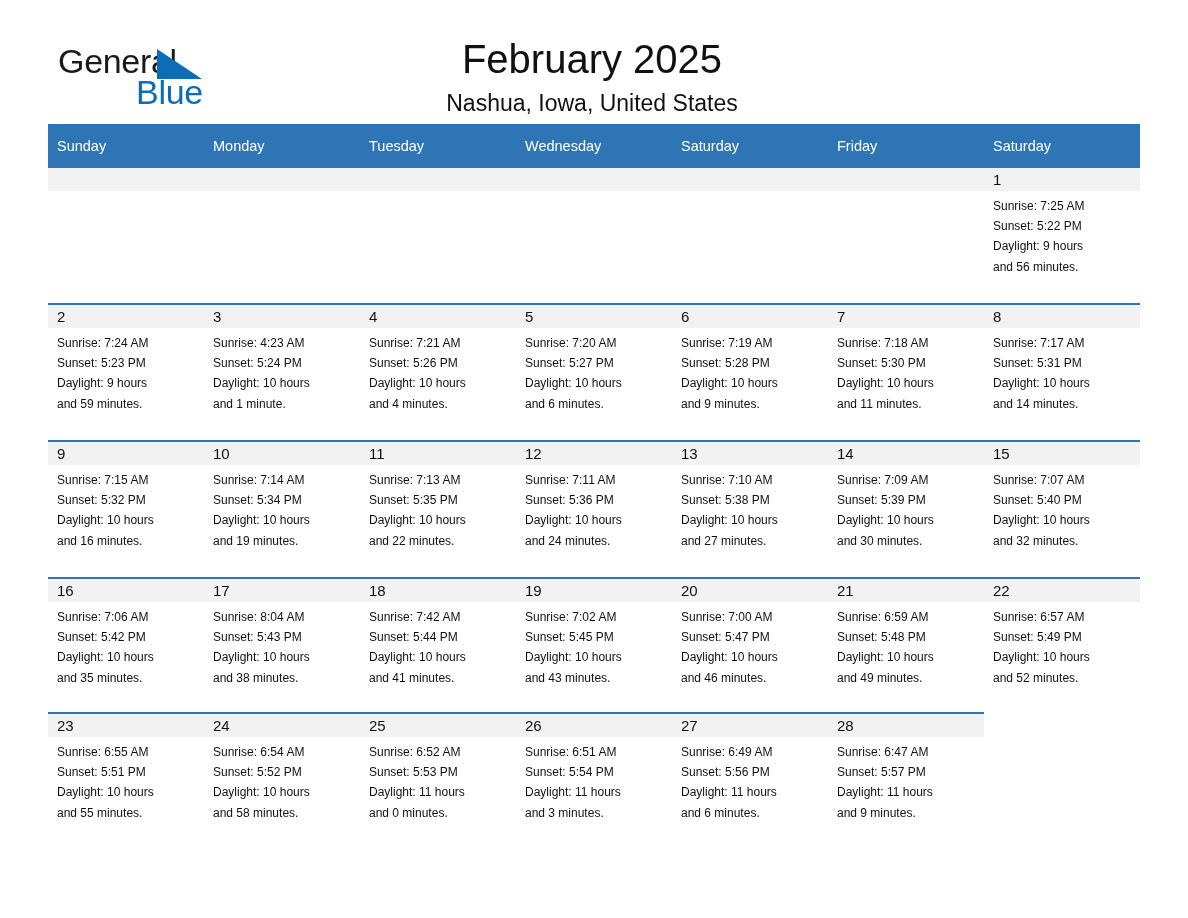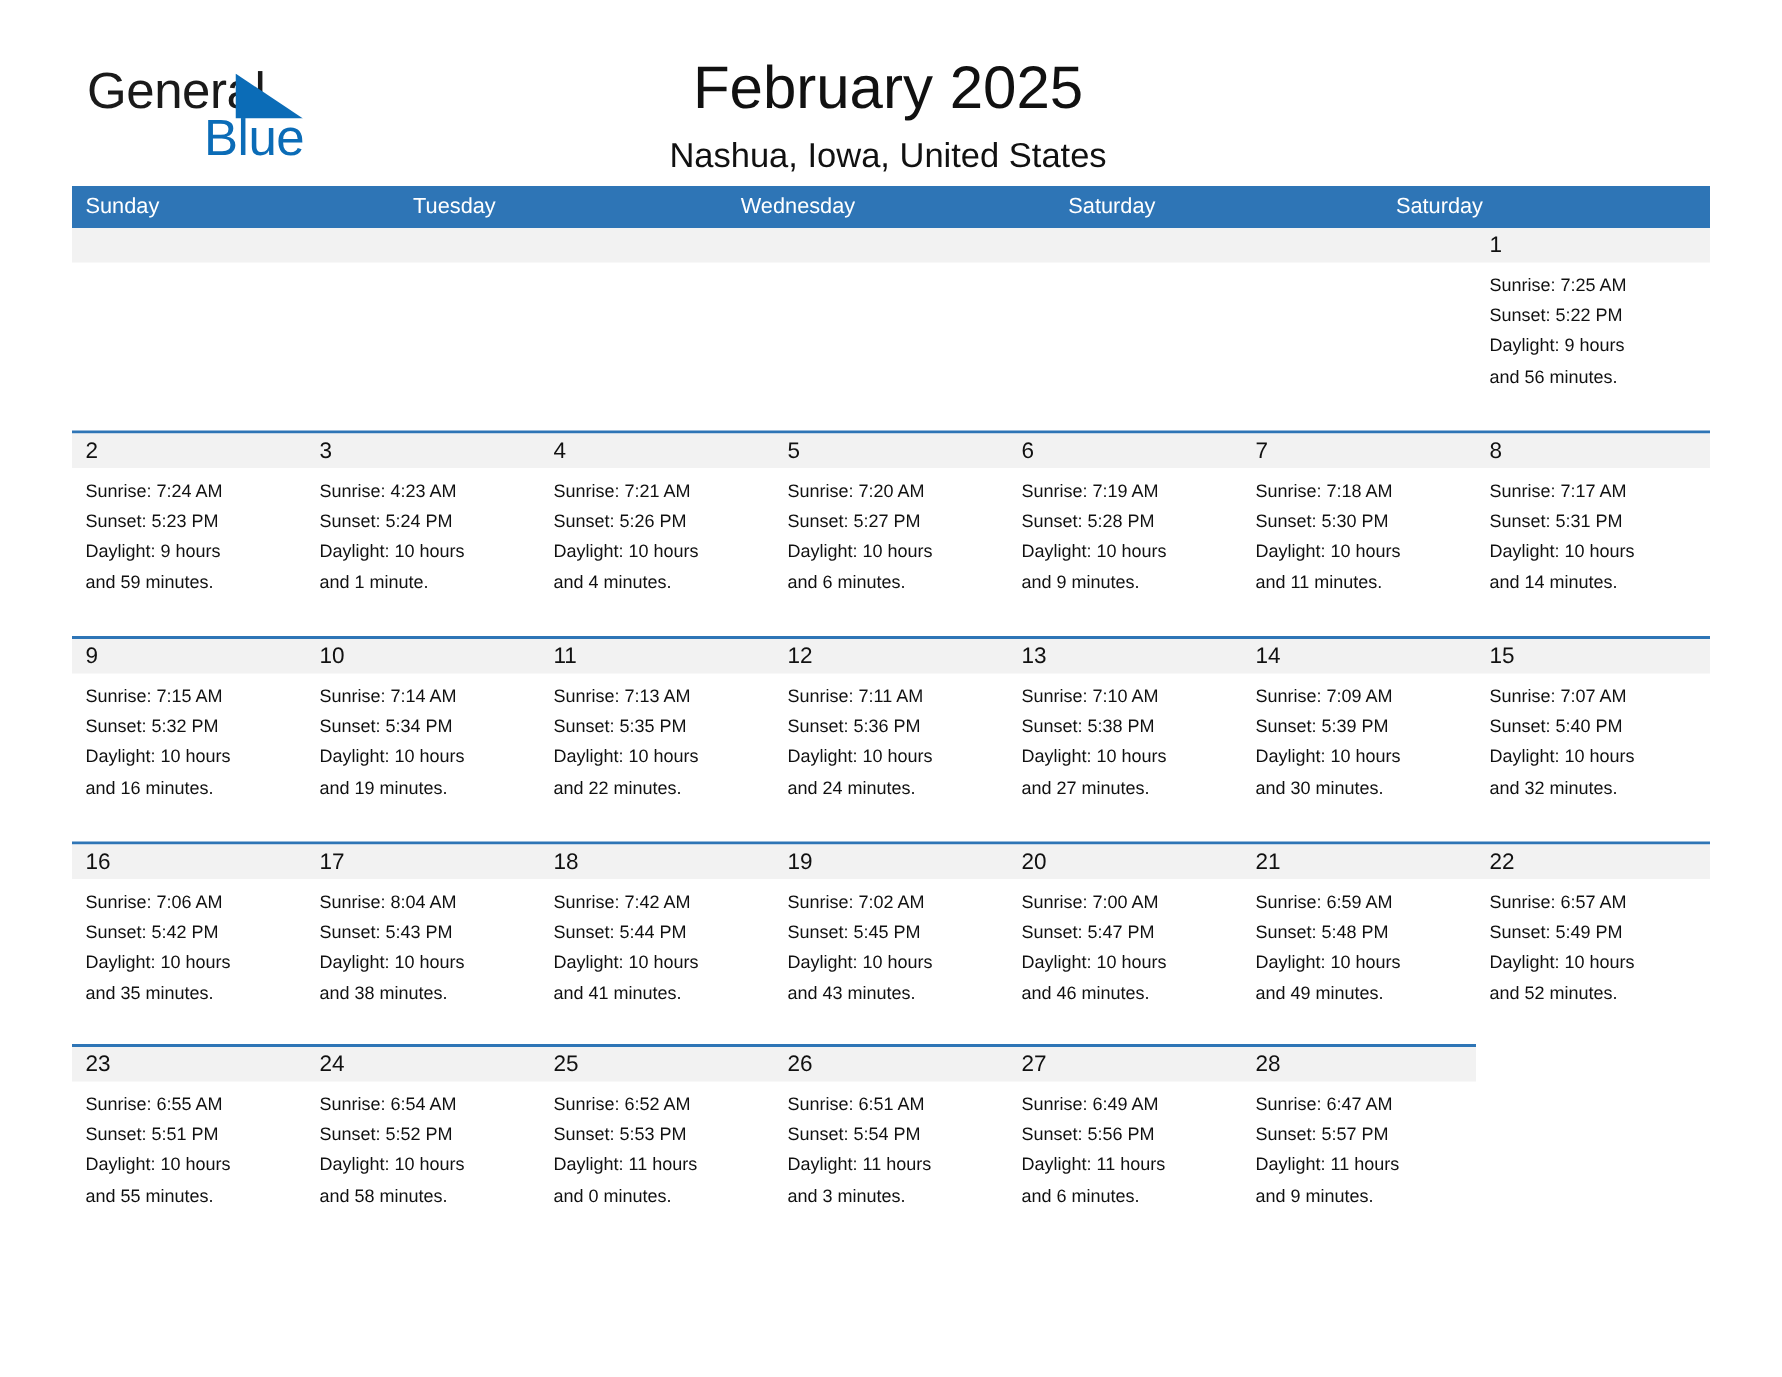--- a/index.html
+++ b/index.html
@@ -90,21 +90,21 @@
 
   
   .calendar {
     margin-top: 12px;
     width: 1092px;
   }
 
   .weekdays {
     display: flex;
     background: #2e75b6;
-    height: 28px;
+    height: 44px;
     align-items: center;
   }
   .weekday {
     flex: 1 1 0;
     color: #ffffff;
     font-size: 14.5px;
     padding-left: 9px;
     box-sizing: border-box;
     line-height: 28px;
   }
@@ -182,23 +182,25 @@
 
     <div class="title-block">
       <h1 class="cal-title">February 2025</h1>
       <h2 class="cal-subtitle">Nashua, Iowa, United States</h2>
     </div>
   </div>
 
   <div class="calendar">
     <div class="weekdays">
       <div class="weekday">Sunday</div>
+      <div class="weekday">Monday</div>
       <div class="weekday">Tuesday</div>
       <div class="weekday">Wednesday</div>
       <div class="weekday">Saturday</div>
+      <div class="weekday">Friday</div>
       <div class="weekday">Saturday</div>
     </div>
 
     <div id="weeks-container">
         <div class="week first">
           <div class="daycell empty-lead">
             <div class="datenum-band"><span class="datenum"></span></div>
           </div>
           <div class="daycell empty-lead">
             <div class="datenum-band"><span class="datenum"></span></div>

